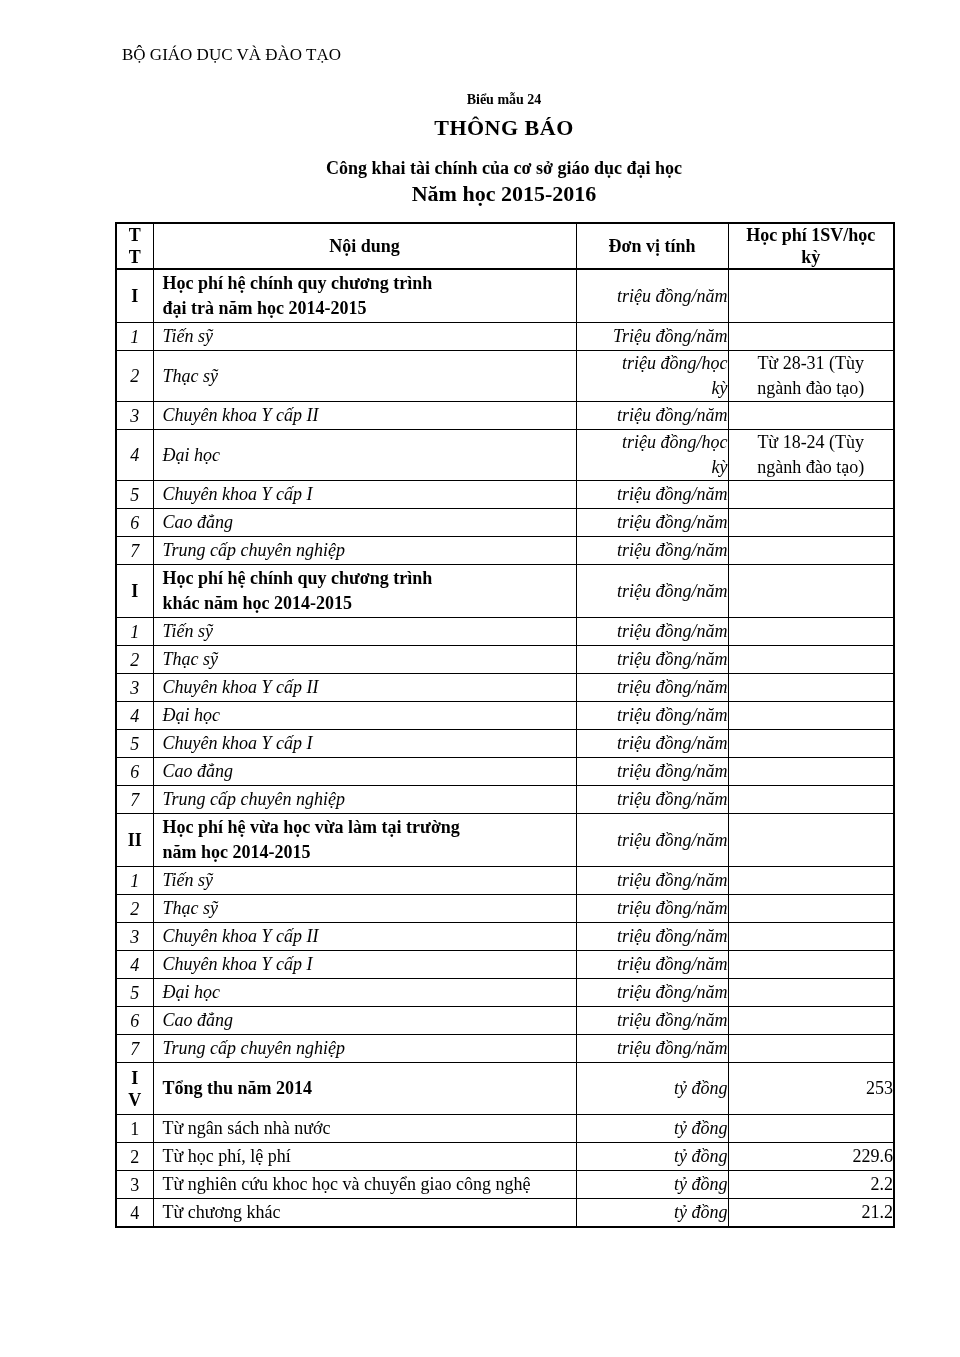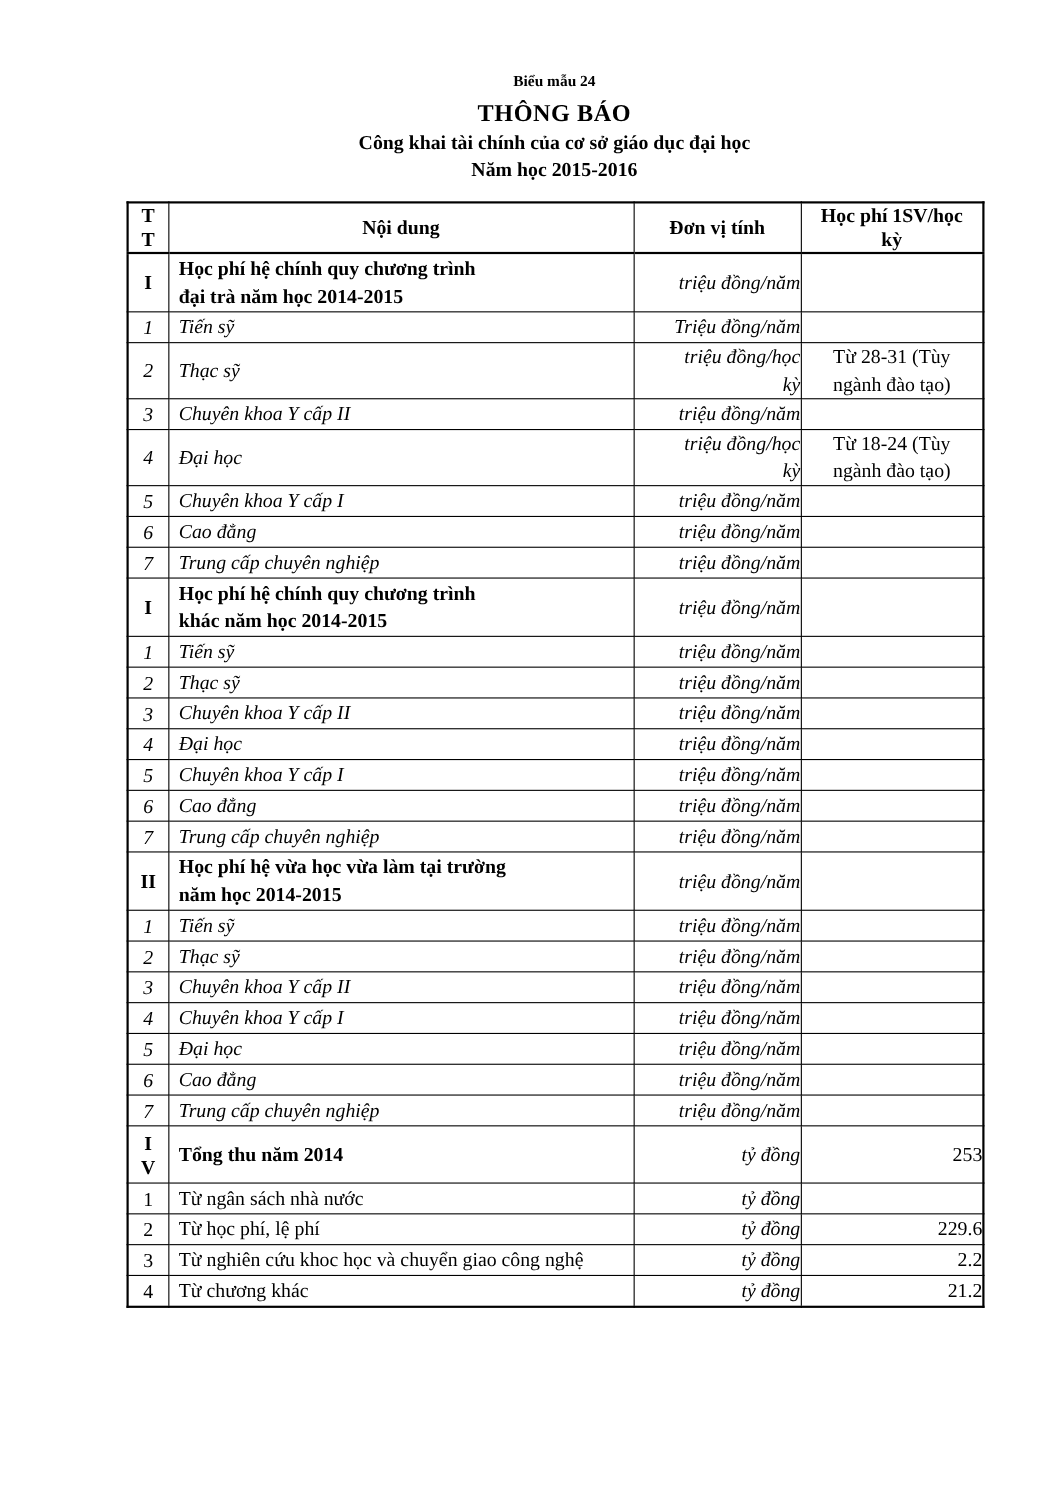--- a/index.html
+++ b/index.html
@@ -37,24 +37,24 @@
     font-size: 22px;
     font-weight: bold;
     line-height: 28px;
     margin-top: 2px;
     letter-spacing: 0.5px;
   }
   .doc-subtitle {
     font-size: 18px;
     font-weight: bold;
     line-height: 25px;
-    margin-top: 0;
+    margin-top: 14px;
   }
   .doc-year {
-    font-size: 18px;
+    font-size: 22px;
     font-weight: bold;
     line-height: 25px;
   }
   table.fee-table {
     border-collapse: collapse;
     table-layout: fixed;
     width: 778px;
     margin-left: 115px;
     margin-top: 16px;
     border: 2px solid #000;
@@ -92,20 +92,21 @@
   tr.row-item .content { font-style: italic; }
   tr.row-section .tt,
   tr.row-section .content { font-weight: bold; }
 </style>
 </head>
 <body>
 
 <div>
 
   <div class="org-block">
+    <div>BỘ GIÁO DỤC VÀ ĐÀO TẠO</div>
   </div>
 
   <div class="title-block">
     <div class="form-label">Biểu mẫu 24</div>
     <div class="doc-title">THÔNG BÁO</div>
     <div class="doc-subtitle">Công khai tài chính của cơ sở giáo dục đại học</div>
     <div class="doc-year">Năm học 2015-2016</div>
   </div>
 
   <table class="fee-table">

